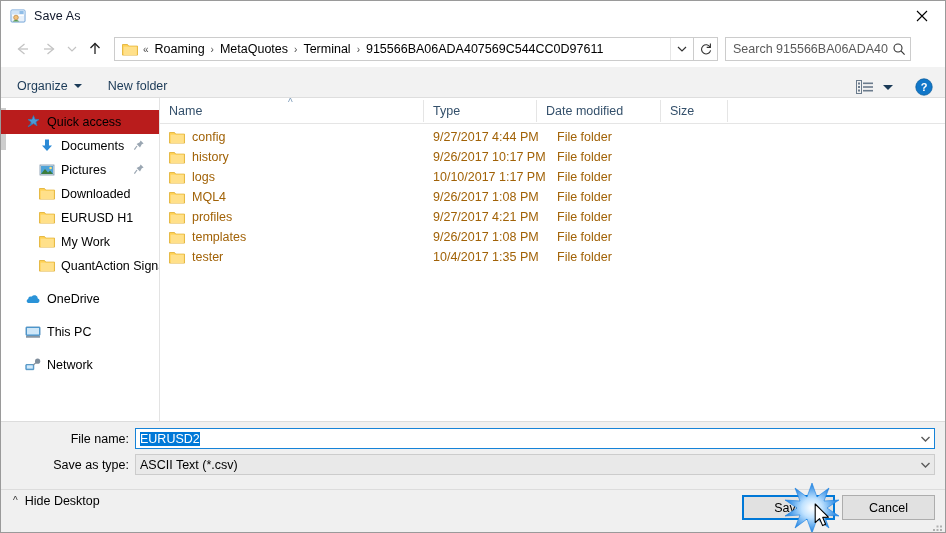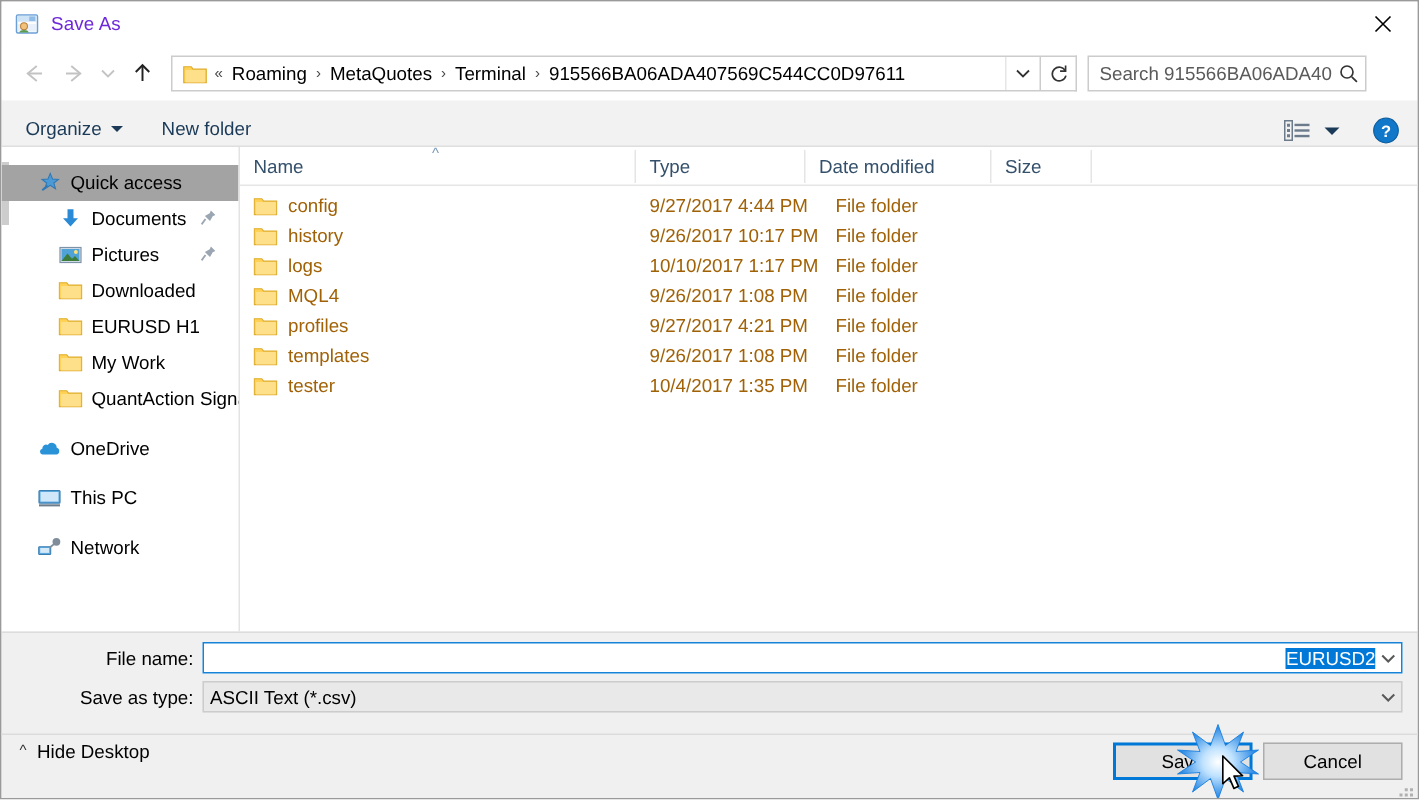--- a/index.html
+++ b/index.html
@@ -35,21 +35,21 @@
   }
   .title-icon {
     width: 16px; height: 16px;
     margin-left: 9px;
     margin-right: 8px;
     position: relative;
     flex: none;
   }
   .title-text {
     font-size: 12.5px;
-    color: #6d28d9;
+    color: #0f172a;
     letter-spacing: .1px;
   }
   .win-close {
     position: absolute;
     right: 0; top: 0;
     width: 46px; height: 30px;
     display: flex;
     align-items: center;
     justify-content: center;
   }
@@ -210,21 +210,21 @@
   .nav-item {
     height: 24px;
     display: flex;
     align-items: center;
     padding-left: 24px;
     position: relative;
     font-size: 12.5px;
     color: #000;
     white-space: nowrap;
   }
-  .nav-item.selected { background: #a3a3a3; }
+  .nav-item.selected { background: #b91c1c; }
   .nav-item.indent { padding-left: 38px; }
   .nav-item .ico {
     width: 16px; height: 16px;
     margin-right: 6px;
     flex: none;
     position: relative;
   }
   .nav-item .pin {
     position: absolute;
     right: 14px;
@@ -326,21 +326,20 @@
     height: 21px;
     box-sizing: border-box;
     display: flex;
     align-items: center;
     position: relative;
   }
   .combo.filename {
     width: 800px;
     border: 1px solid #1683d8;
     background: #ffffff;
-    text-align: right;
   }
   .combo.filetype {
     width: 800px;
     border: 1px solid #cccccc;
     background: #e9e9e9;
   }
   .combo .val {
     font-size: 12.5px;
     padding-left: 4px;
     color: #000;

